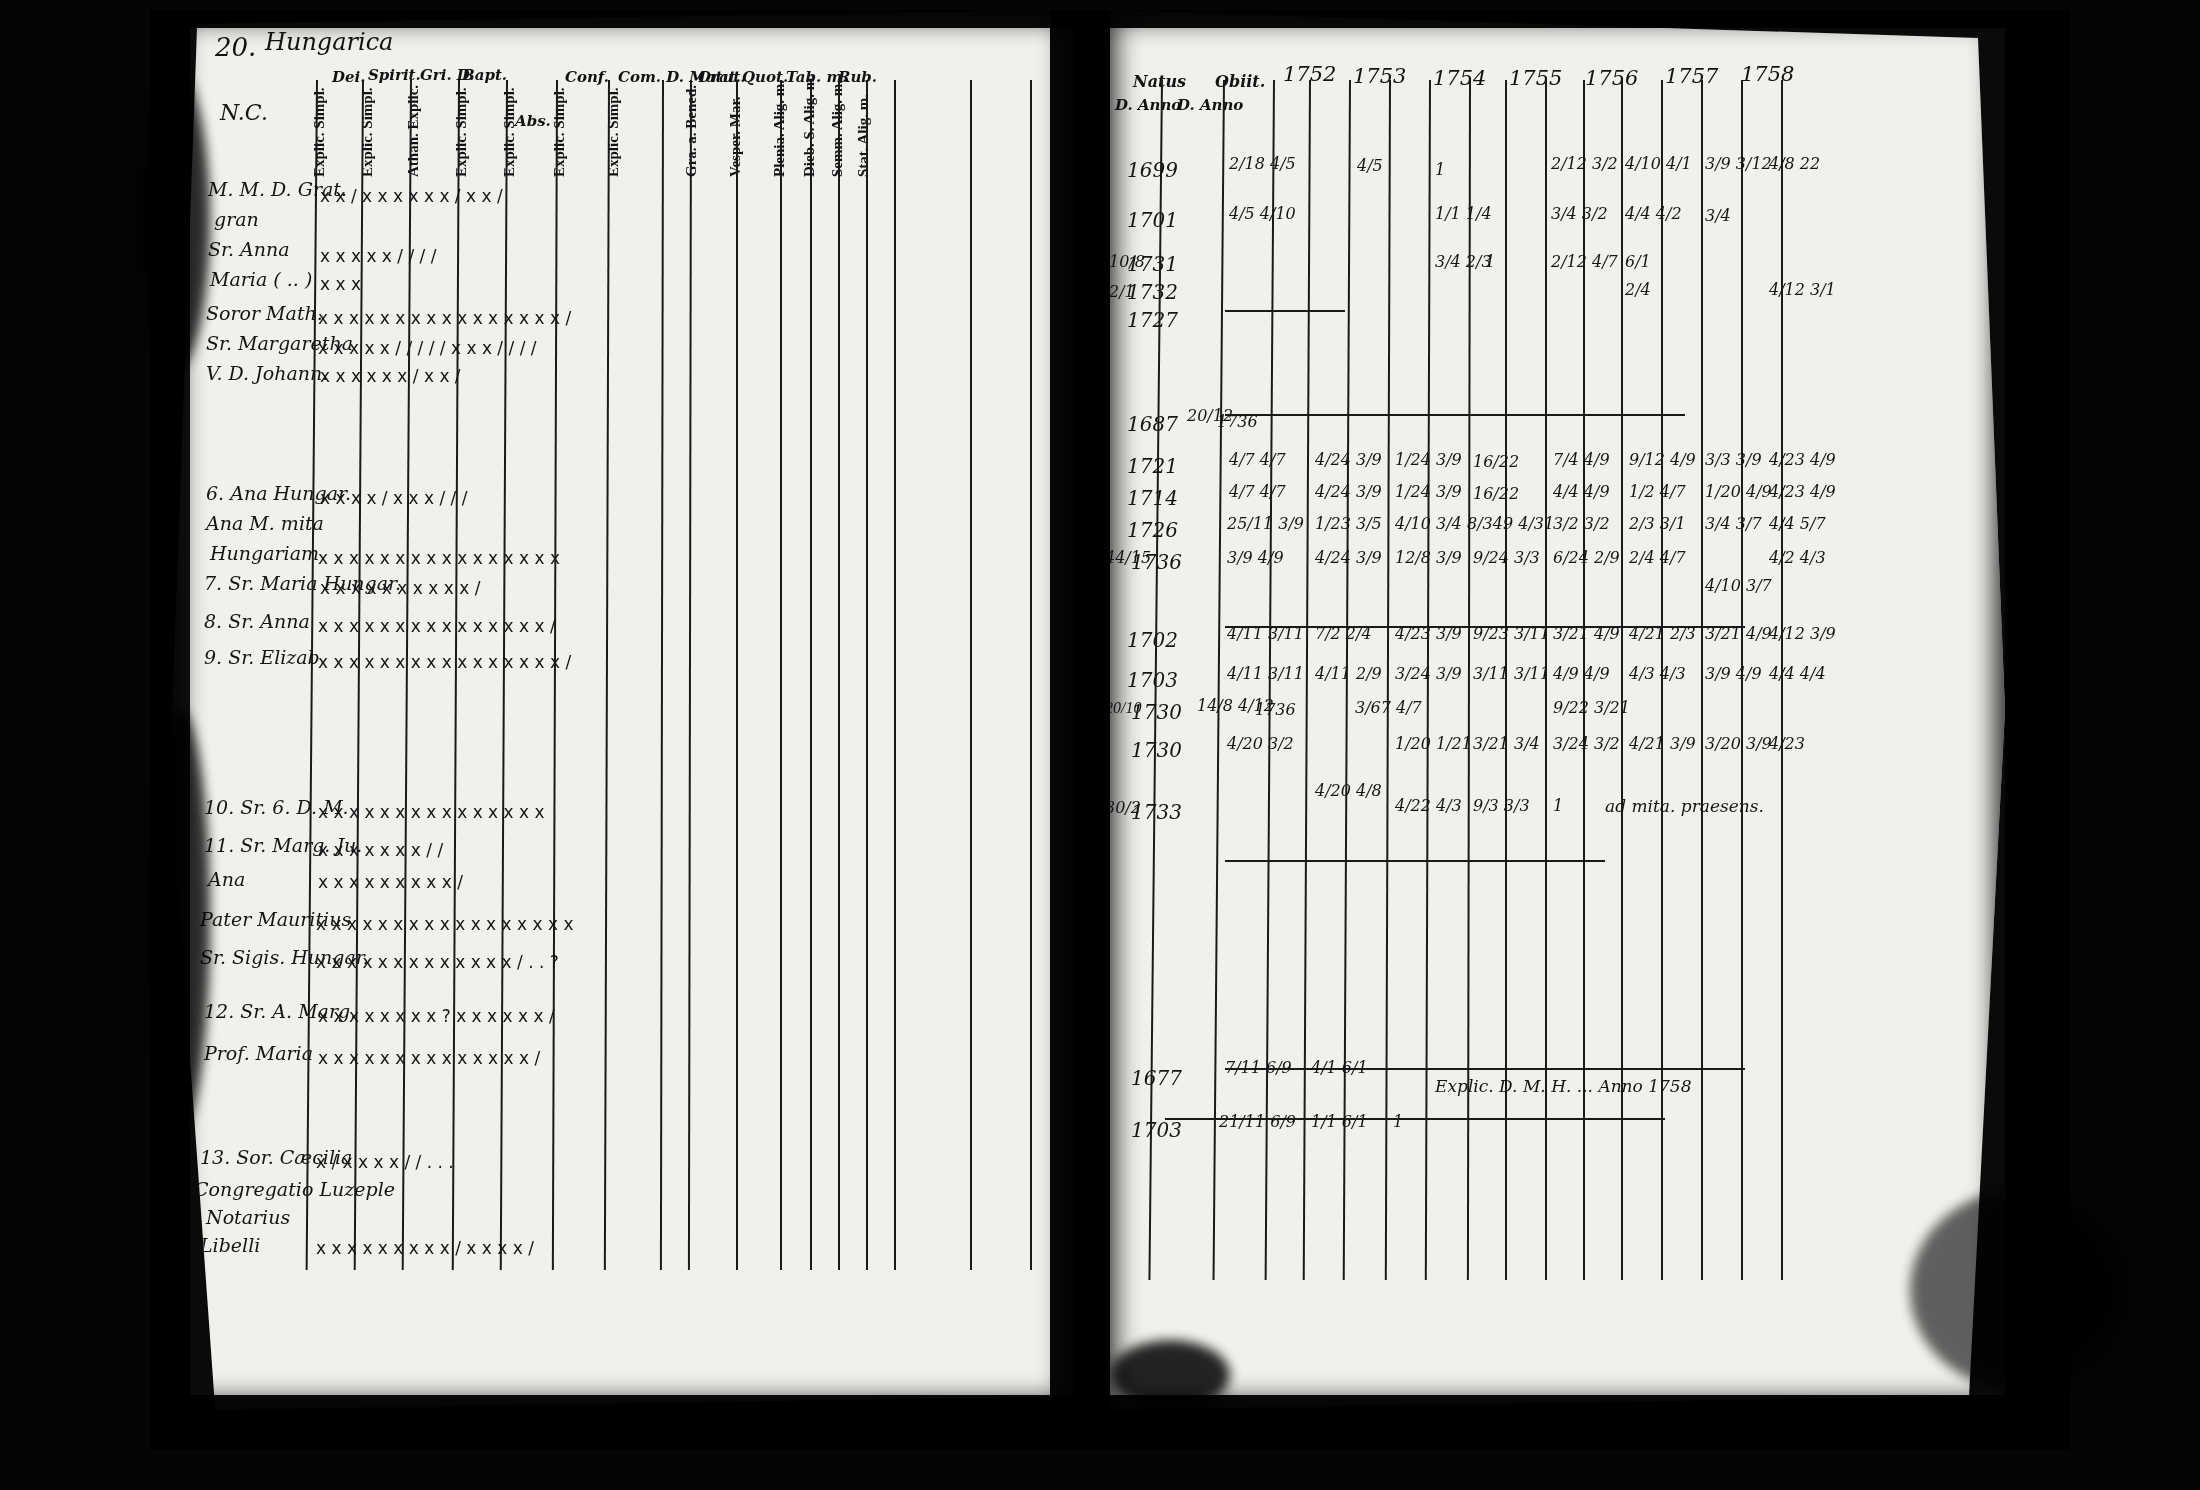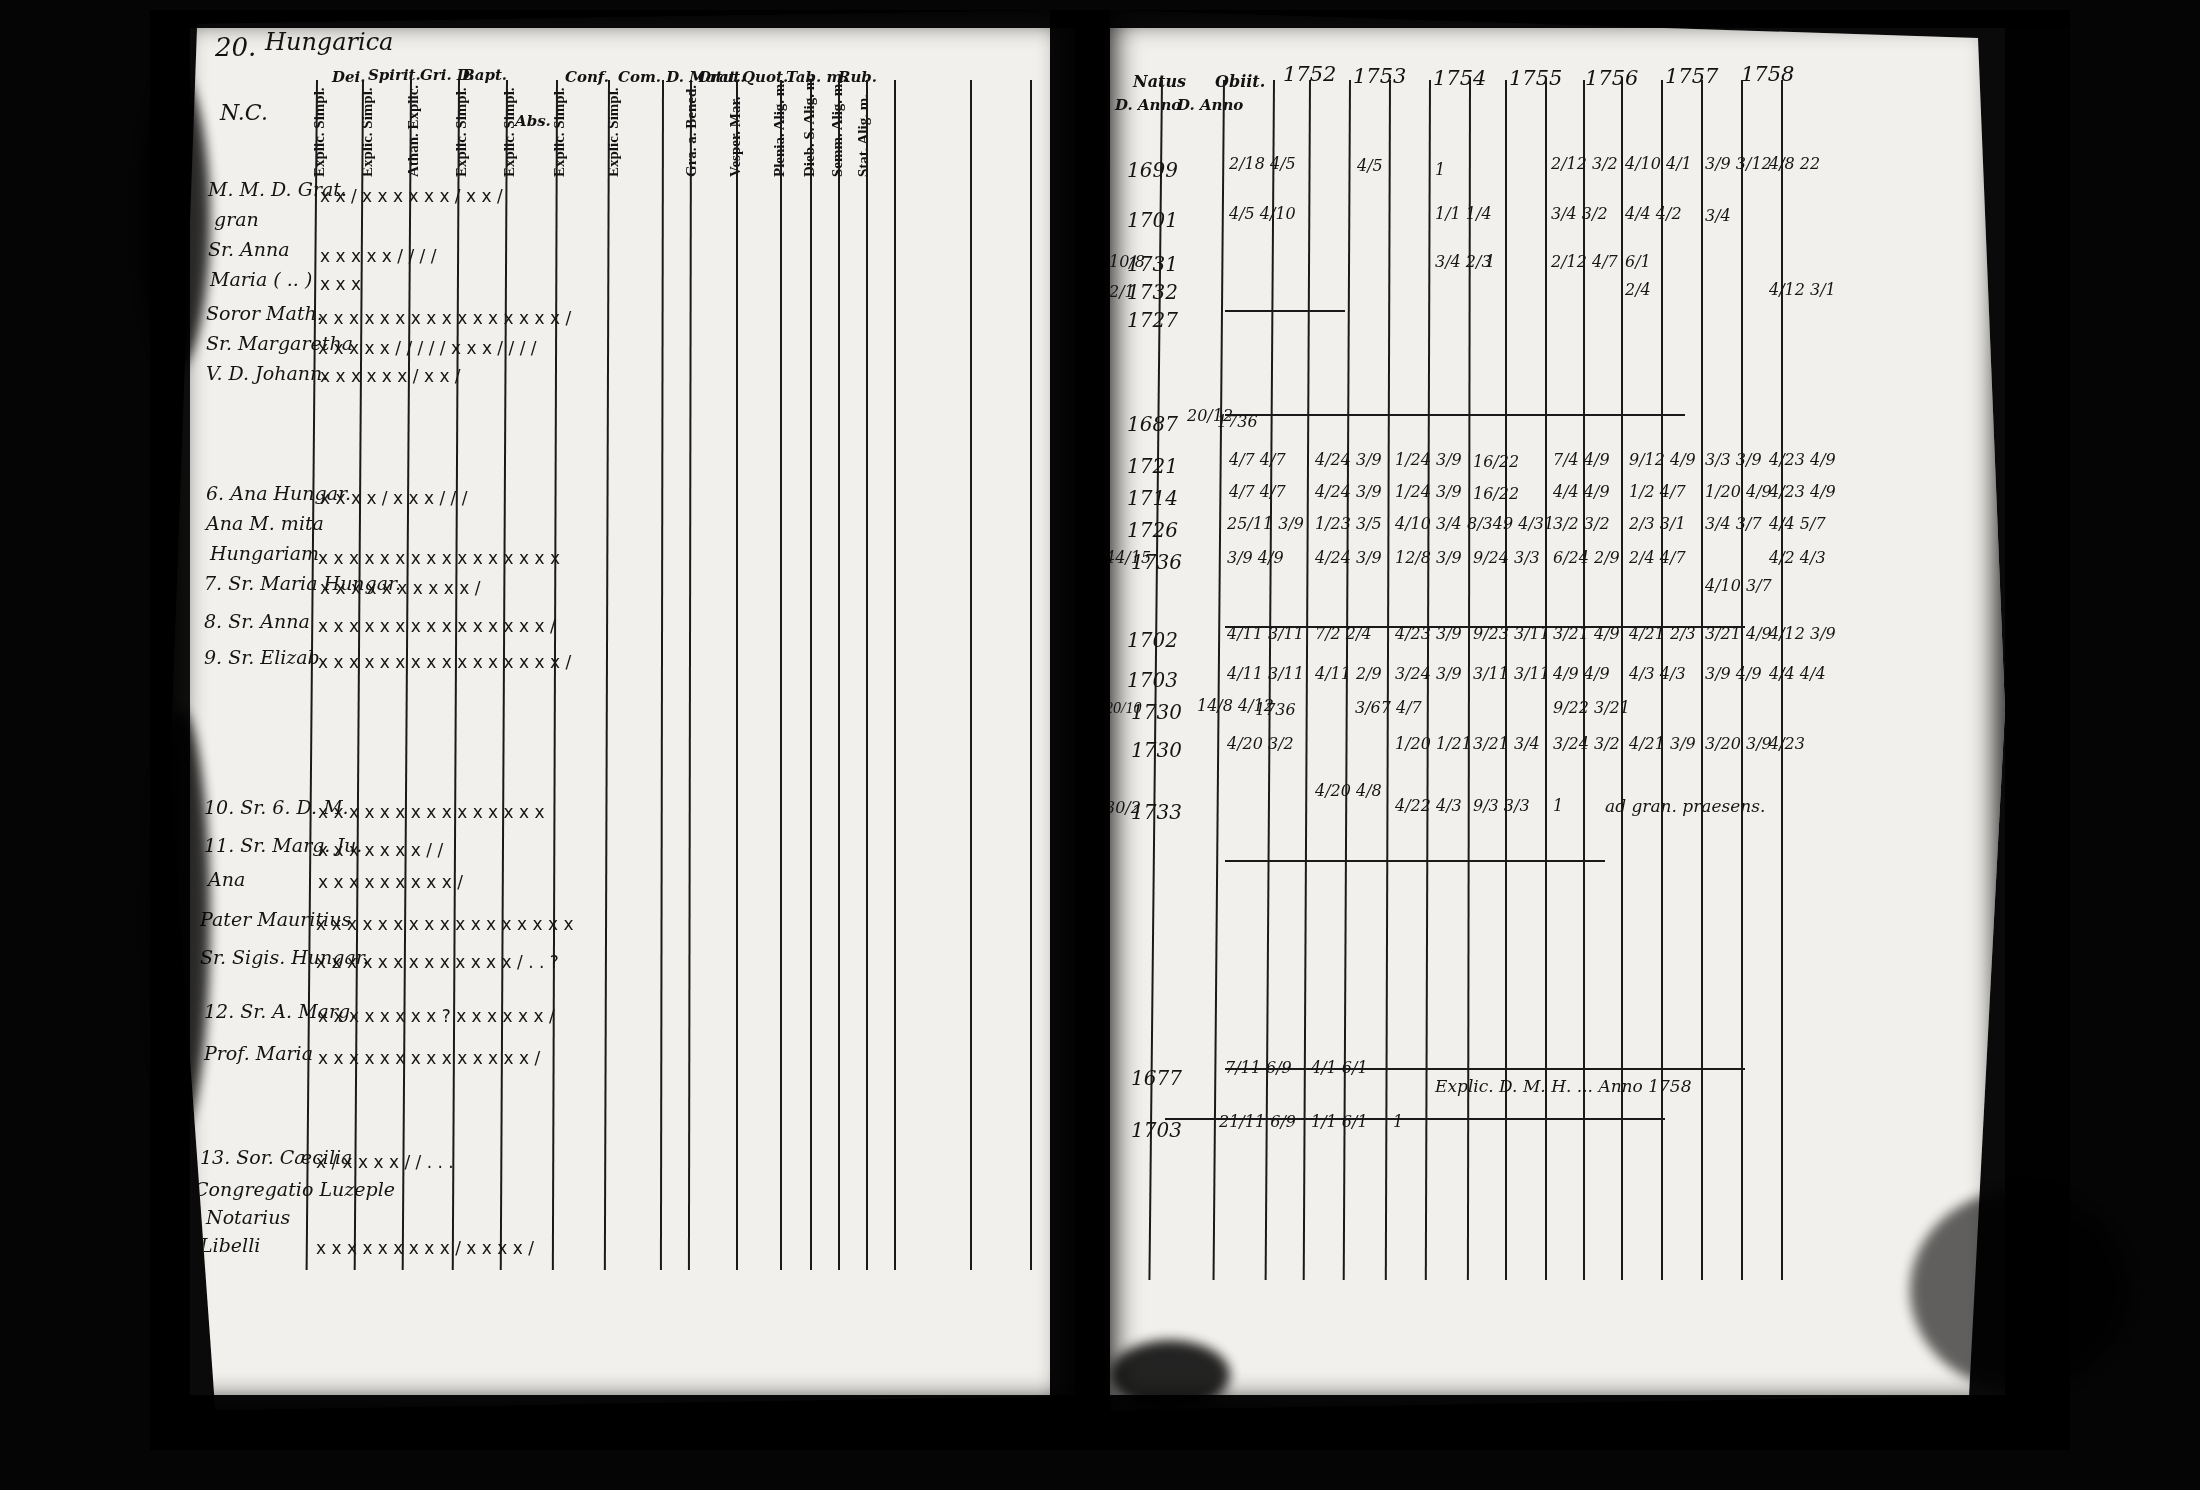--- a/index.html
+++ b/index.html
@@ -301,21 +301,21 @@
       <div class="num" style="left:448px;top:726px;">3/24 3/2</div>
       <div class="num" style="left:524px;top:726px;">4/21 3/9</div>
       <div class="num" style="left:600px;top:726px;">3/20 3/9</div>
       <div class="num" style="left:664px;top:726px;">4/23</div>
 
       <div class="num" style="left:0px;top:790px;">30/2</div>
       <div class="num" style="left:26px;top:792px;font-size:20px;">1733</div>
       <div class="num" style="left:290px;top:788px;">4/22 4/3</div>
       <div class="num" style="left:368px;top:788px;">9/3 3/3</div>
       <div class="num" style="left:448px;top:788px;">1</div>
-      <div class="note" style="left:500px;top:786px;">ad gran. praesens.</div>
+      <div class="note" style="left:500px;top:786px;">ad mita. praesens.</div>
 
       <div class="num" style="left:26px;top:1058px;font-size:20px;">1677</div>
       <div class="num" style="left:120px;top:1050px;">7/11 6/9</div>
       <div class="num" style="left:206px;top:1050px;">4/1 6/1</div>
       <div class="note" style="left:330px;top:1066px;">Explic. D. M. H. ... Anno 1758</div>
 
       <div class="num" style="left:26px;top:1110px;font-size:20px;">1703</div>
       <div class="num" style="left:114px;top:1104px;">21/11 6/9</div>
       <div class="num" style="left:206px;top:1104px;">1/1 6/1</div>
       <div class="num" style="left:288px;top:1104px;">1</div>

